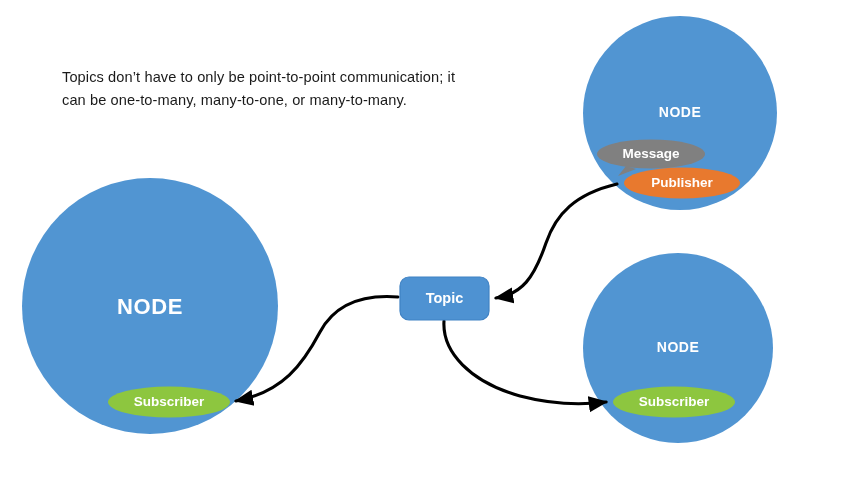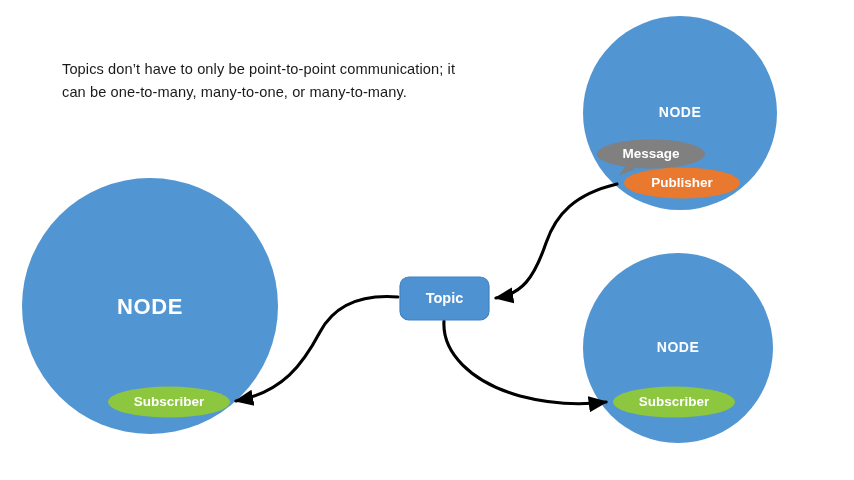--- a/index.html
+++ b/index.html
@@ -20,21 +20,21 @@
   #diagram-svg {
     position: absolute;
     left: 0;
     top: 0;
     width: 854px;
     height: 480px;
   }
   .caption {
     position: absolute;
     left: 62px;
-    top: 58px;
+    top: 66px;
     width: 420px;
     font-size: 14.6px;
     line-height: 1.55;
     color: #1a1a1a;
     letter-spacing: 0.1px;
   }
   .svg-label {
     font-family: "Liberation Sans", sans-serif;
     fill: #ffffff;
     font-weight: bold;

